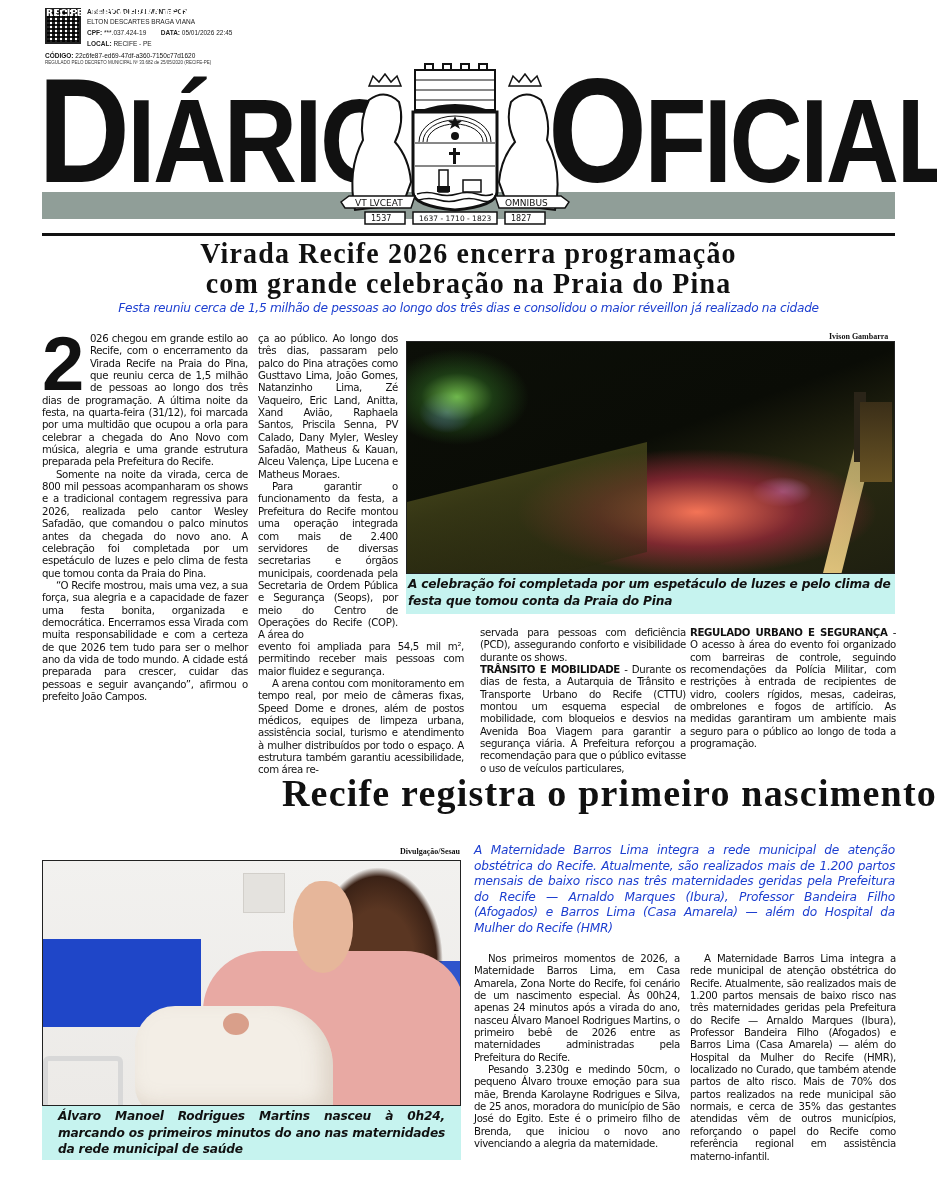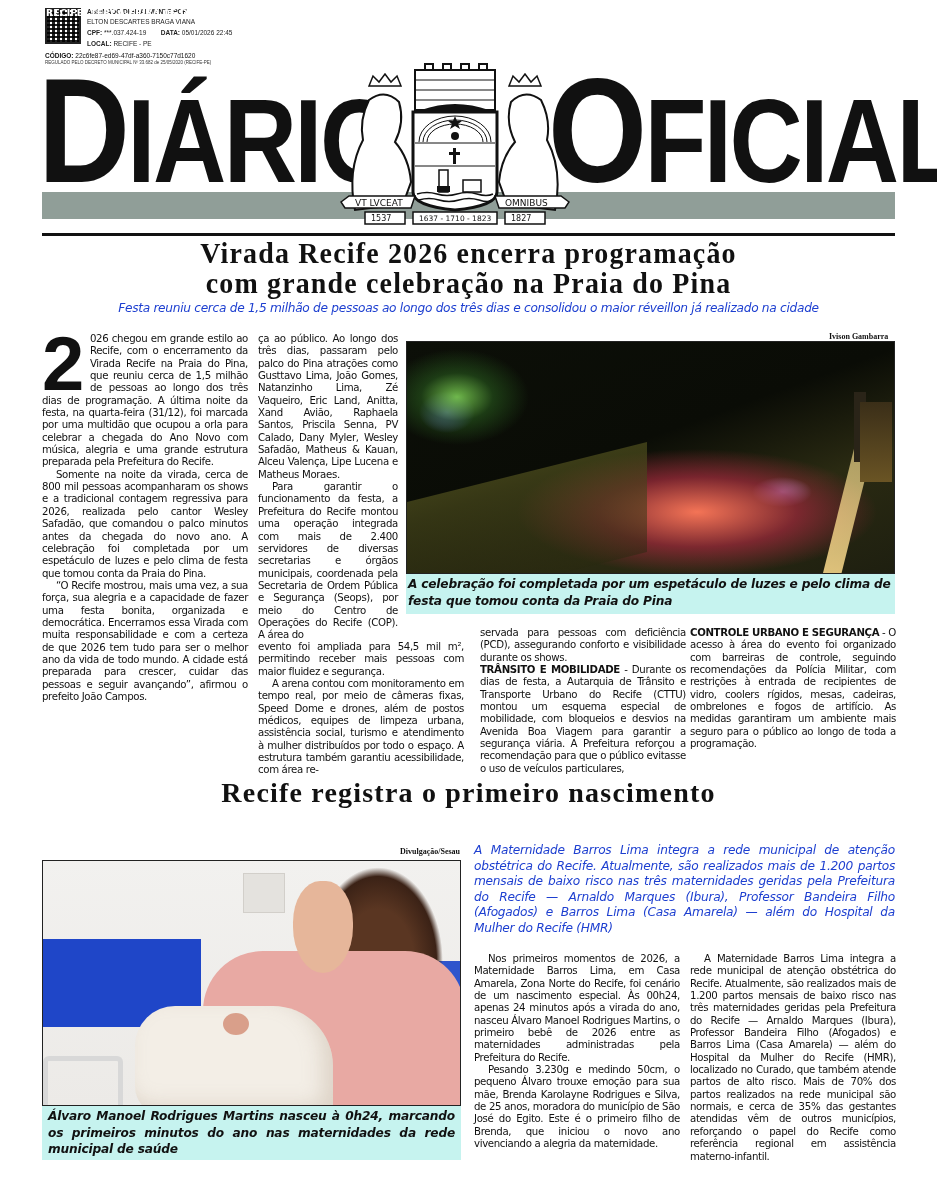--- a/index.html
+++ b/index.html
@@ -56,35 +56,35 @@
                         radial-gradient(ellipse 30px 15px at 375px 150px, rgba(180,180,255,0.9), transparent),
                         linear-gradient(160deg, #0c0f08 0%, #0a0c06 45%, #2a2a12 70%, #1e1f10 100%); }
   .photo1 .sea { position: absolute; left: 0; top: 130px; width: 240px; height: 110px; background: linear-gradient(180deg, rgba(80,80,30,0.7), rgba(40,40,15,0.5)); transform: skewY(-14deg); }
   .photo1 .bldg { position: absolute; right: 2px; top: 60px; width: 32px; height: 80px; background: linear-gradient(180deg, #3a2e18, #6a5424); }
   .photo1 .bldg2 { position: absolute; right: 28px; top: 50px; width: 12px; height: 70px; background: #2a2418; }
   .photo1 .road { position: absolute; right: 40px; top: 100px; width: 18px; height: 160px; background: linear-gradient(180deg, rgba(255,230,150,0.6), rgba(255,220,140,0.9)); transform: rotate(14deg); }
 
   .caption { position: absolute; background: #c6f3ef; font-family: "DejaVu Sans", sans-serif; font-style: italic; font-weight: bold;
              color: #111; letter-spacing: -0.2px; }
   .cap1 { left: 406px; top: 574px; width: 489px; height: 40px; font-size: 12.2px; line-height: 16.5px; padding: 2px 2px; }
-  .cap2 { left: 42px; top: 1106px; width: 419px; height: 54px; font-size: 12.2px; line-height: 16.5px; padding: 2px 6px; text-align: justify; }
+  .cap2 { left: 42px; top: 1106px; width: 419px; height: 54px; font-size: 12.2px; line-height: 16.5px; padding: 2px 16px; text-align: justify; }
 
   .photo2 { position: absolute; left: 42px; top: 860px; width: 419px; height: 246px; border: 1px solid #222; overflow: hidden;
             background: linear-gradient(180deg, #f2f1ef 0%, #eceae7 100%); }
   .photo2 .panel { position: absolute; left: 0; top: 78px; width: 158px; height: 88px; background: #1f46c8; }
   .photo2 .panel2 { position: absolute; right: 0; top: 100px; width: 35px; height: 35px; background: #2f55cc; }
   .photo2 .cab { position: absolute; left: 200px; top: 12px; width: 42px; height: 40px; background: #e4e2de; border: 1px solid #d2cfca; }
   .photo2 .rail { position: absolute; left: 0; top: 195px; width: 80px; height: 50px; border: 5px solid #d8d8d8; border-bottom: none; border-radius: 6px 6px 0 0; }
   .photo2 .hair { position: absolute; left: 225px; top: -10px; width: 200px; height: 270px; background: radial-gradient(ellipse 90px 130px at 110px 110px, #5a3622 40%, #3b2216 65%, transparent 72%); }
   .photo2 .face { position: absolute; left: 250px; top: 20px; width: 60px; height: 92px; border-radius: 45% 45% 50% 50%; background: #e6b69a; }
   .photo2 .body { position: absolute; left: 160px; top: 90px; width: 262px; height: 160px; border-radius: 60px 60px 0 0; background: #e8a9a3; }
   .photo2 .blanket { position: absolute; left: 92px; top: 145px; width: 198px; height: 110px; border-radius: 40px 60px 10px 30px; background: #f3eee6; box-shadow: inset -10px -10px 20px rgba(180,160,140,0.35); }
   .photo2 .baby { position: absolute; left: 180px; top: 152px; width: 26px; height: 22px; border-radius: 50%; background: #d99f8a; }
 
-  .h2 { top: 778px; font-size: 28px; line-height: 30px; }
+  .h2 { top: 778px; font-size: 38px; line-height: 30px; text-align: right; }
   .lead2 { position: absolute; left: 474px; top: 843px; width: 421px; font-family: "DejaVu Sans", sans-serif; font-style: italic;
            font-size: 12.2px; line-height: 15.6px; color: #1d3fd0; text-align: justify; letter-spacing: -0.25px; }
 </style>
 </head>
 <body>
 
 <div class="sig">
   <div class="qr"></div>
   <div class="sig-line" style="top:0px;font-weight:bold;">ASSINADO DIGITALMENTE POR</div>
   <div class="sig-line" style="top:10px;">ELTON DESCARTES BRAGA VIANA</div>
@@ -199,21 +199,21 @@
   <div class="bldg"></div>
 </div>
 <div class="caption cap1">A celebração foi completada por um espetáculo de luzes e pelo clima de festa que tomou conta da Praia do Pina</div>
 
 <div class="col" style="left:456px;top:627px;width:206px;margin-left:24px;">
   <p class="noindent">servada para pessoas com deficiência (PCD), assegurando conforto e visibilidade durante os shows.</p>
   <p class="noindent"><b>TRÂNSITO E MOBILIDADE</b><span> - Durante os dias de festa, a Autarquia de Trânsito e Transporte Urbano do Recife (CTTU) montou um esquema especial de mobilidade, com bloqueios e desvios na Avenida Boa Viagem para garantir a segurança viária. A Prefeitura reforçou a recomendação para que o público evitasse o uso de veículos particulares,</span></p>
 </div>
 
 <div class="col" style="left:690px;top:627px;width:206px;">
-  <p class="noindent"><b>CONTROLE URBANO E SEGURANÇA</b><span> - O acesso à área do evento foi organizado com barreiras de controle, seguindo recomendações da Polícia Militar, com restrições à entrada de recipientes de vidro, coolers rígidos, mesas, cadeiras, ombrelones e fogos de artifício. As medidas garantiram um ambiente mais seguro para o público ao longo de toda a programação.</span></p>
+  <p class="noindent"><b>REGULADO URBANO E SEGURANÇA</b><span> - O acesso à área do evento foi organizado com barreiras de controle, seguindo recomendações da Polícia Militar, com restrições à entrada de recipientes de vidro, coolers rígidos, mesas, cadeiras, ombrelones e fogos de artifício. As medidas garantiram um ambiente mais seguro para o público ao longo de toda a programação.</span></p>
 </div>
 
 <div class="headline h2">
   <div>Recife registra o primeiro nascimento</div>
 </div>
 
 <div class="credit" style="left:400px;top:847px;">Divulgação/Sesau</div>
 <div class="photo2">
   <div class="panel"></div>
   <div class="panel2"></div>

